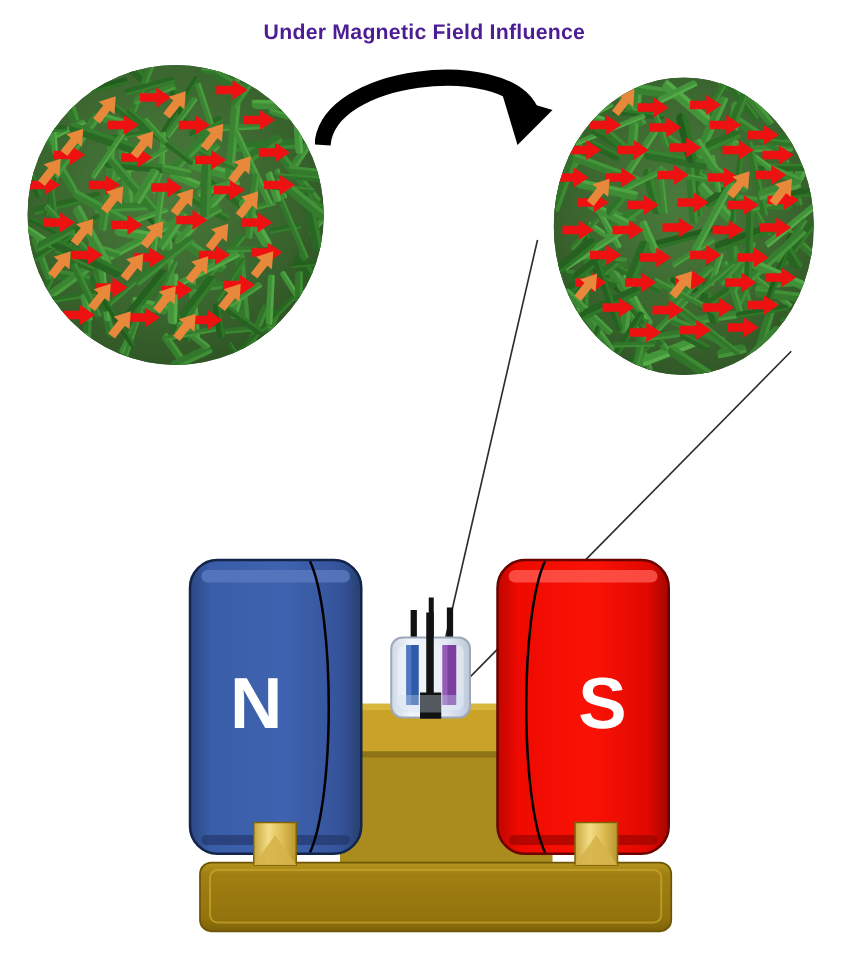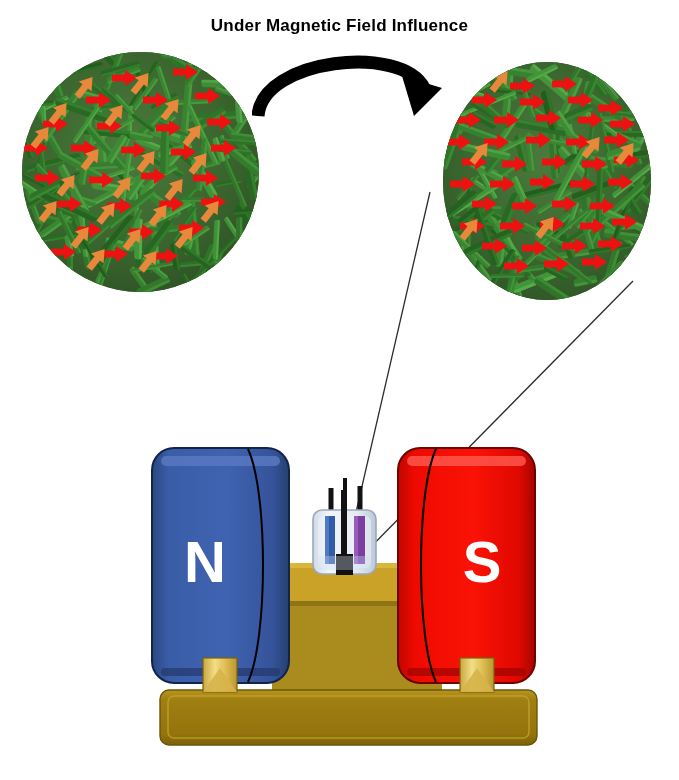--- a/index.html
+++ b/index.html
@@ -2,21 +2,21 @@
 <html><head>
 <meta charset="utf-8">
 <style>
   html,body{margin:0;padding:0;background:#fff;}
   body{width:679px;height:780px;position:relative;overflow:hidden;
        font-family:"Liberation Sans",sans-serif;}
   .stage{position:absolute;inset:0;}
 
   
   #title{position:absolute;left:0;top:16px;width:679px;text-align:center;
-         font-size:17px;font-weight:bold;color:#000000;letter-spacing:.2px;}
+         font-size:17px;font-weight:bold;color:#4c1d95;letter-spacing:.2px;}
 
   
   .sem{position:absolute;border-radius:50%;overflow:hidden;
        background:#37602c;}
   #sem-left{left:22px;top:52px;width:237px;height:240px;}
   #sem-right{left:443px;top:62px;width:208px;height:238px;}
   .sem svg{display:block;width:100%;height:100%;}
 
   
   #curved-arrow{position:absolute;left:252px;top:42px;width:200px;height:80px;}

